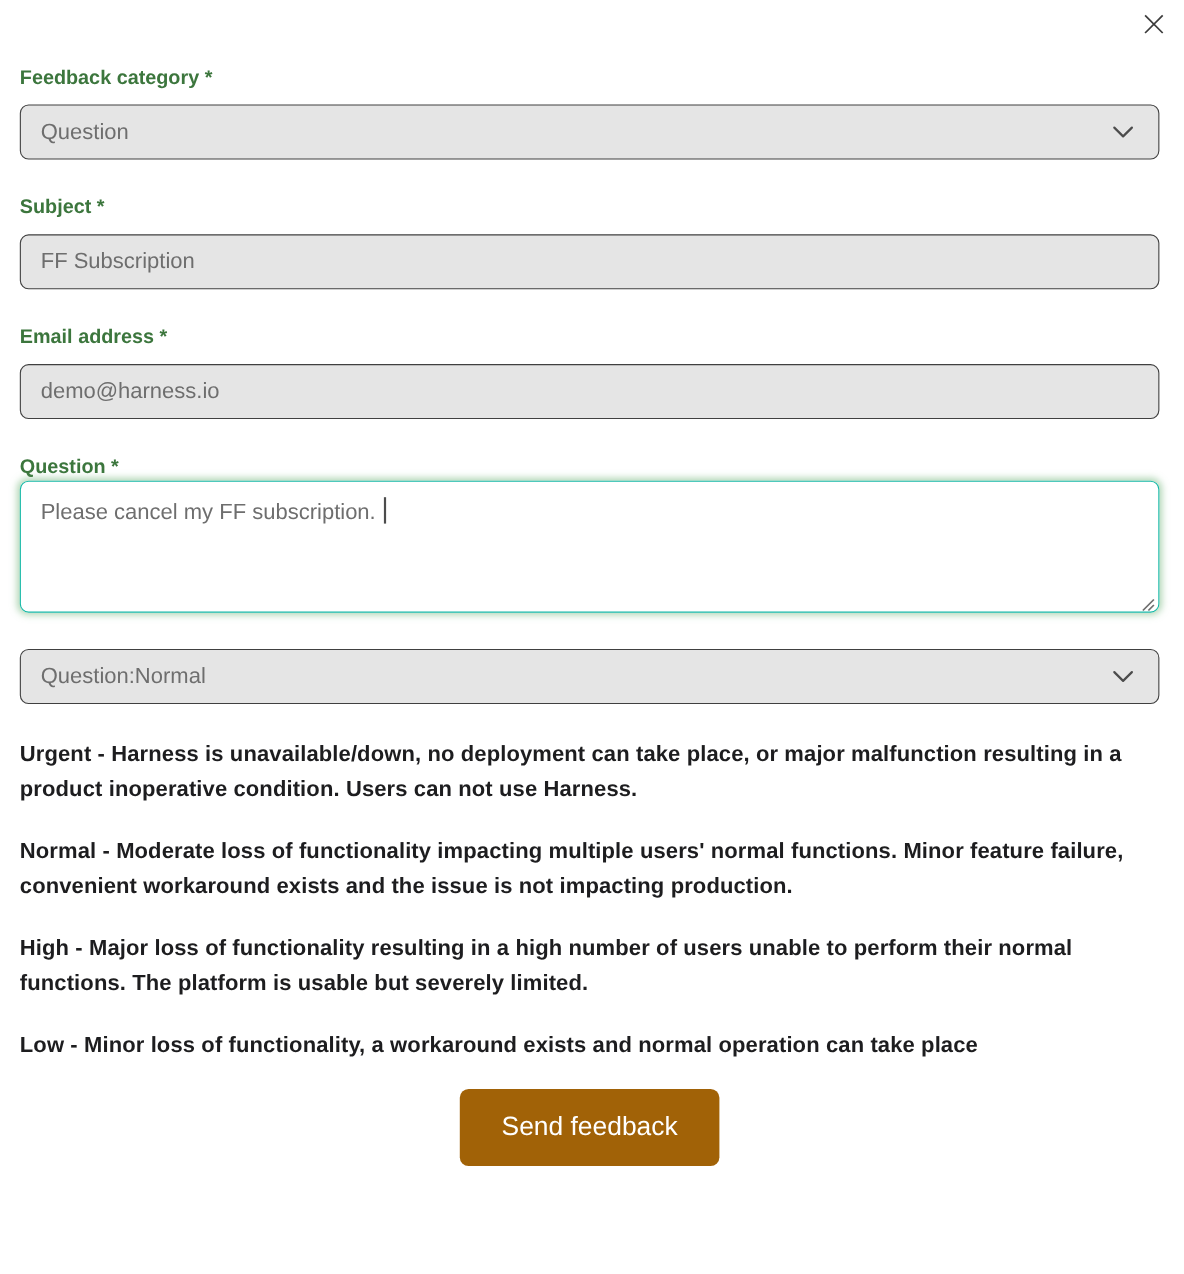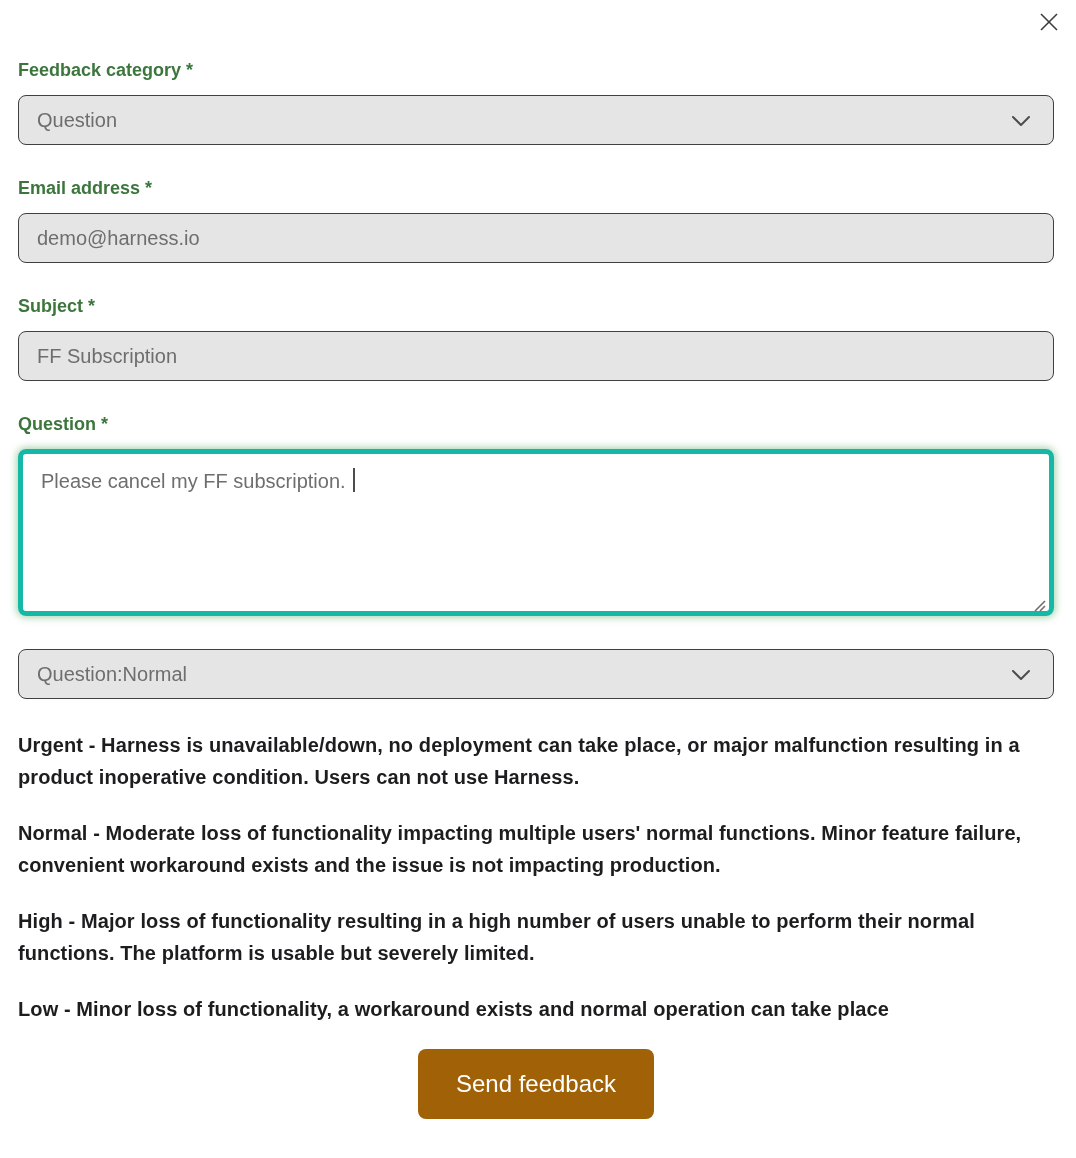--- a/index.html
+++ b/index.html
@@ -52,24 +52,24 @@
     color: #6e6e6e;
     font-family: "Liberation Sans", "DejaVu Sans", sans-serif;
   }
   .select-box { justify-content: space-between; cursor: pointer; }
   .select-box .chevron { flex: 0 0 auto; margin-right: 6px; }
   input.control {
     outline: none;
   }
   .textarea-box {
     position: relative;
-    margin-top: 14px;
+    margin-top: 2px;
     width: 1036px;
-    height: 167px;
-    border: 5px solid #14b8a6;
+    height: 120px;
+    border: 1px solid #14b8a6;
     border-radius: 8px;
     box-shadow: 0 0 7px 2px rgba(113, 180, 120, 0.55);
     padding: 14px 18px;
     font-size: 20px;
     color: #6e6e6e;
     display: block;
     cursor: text;
   }
   .caret {
     display: inline-block;
@@ -137,27 +137,27 @@
         <span>Question</span>
         <span class="chevron">
           <svg width="20" height="12" viewBox="0 0 20 12">
             <polyline points="2,2 10,10 18,2" fill="none" stroke="#4c4c4c" stroke-width="2" stroke-linecap="round" stroke-linejoin="round"></polyline>
           </svg>
         </span>
       </div>
     </div>
 
     <div class="field-group">
-      <div class="field-label"><span>Email address</span><span class="req">*</span></div>
-      <input class="control" type="text" value="demo@harness.io" style="">
+      <div class="field-label"><span>Subject</span><span class="req">*</span></div>
+      <input class="control" type="text" value="FF Subscription" style="">
     </div>
 
     <div class="field-group">
-      <div class="field-label"><span>Subject</span><span class="req">*</span></div>
-      <input class="control" type="text" value="FF Subscription" style="">
+      <div class="field-label"><span>Email address</span><span class="req">*</span></div>
+      <input class="control" type="text" value="demo@harness.io" style="">
     </div>
 
     <div class="field-group">
       <div class="field-label"><span>Question</span><span class="req">*</span></div>
       <div class="textarea-box">
         <span>Please cancel my FF subscription.</span><span class="caret"></span>
         <span class="resize-handle">
           <svg width="14" height="14" viewBox="0 0 14 14">
             <line x1="3" y1="13" x2="13" y2="3" stroke="#6e6e6e" stroke-width="1.6"></line>
             <line x1="8" y1="13" x2="13" y2="8" stroke="#6e6e6e" stroke-width="1.6"></line>

